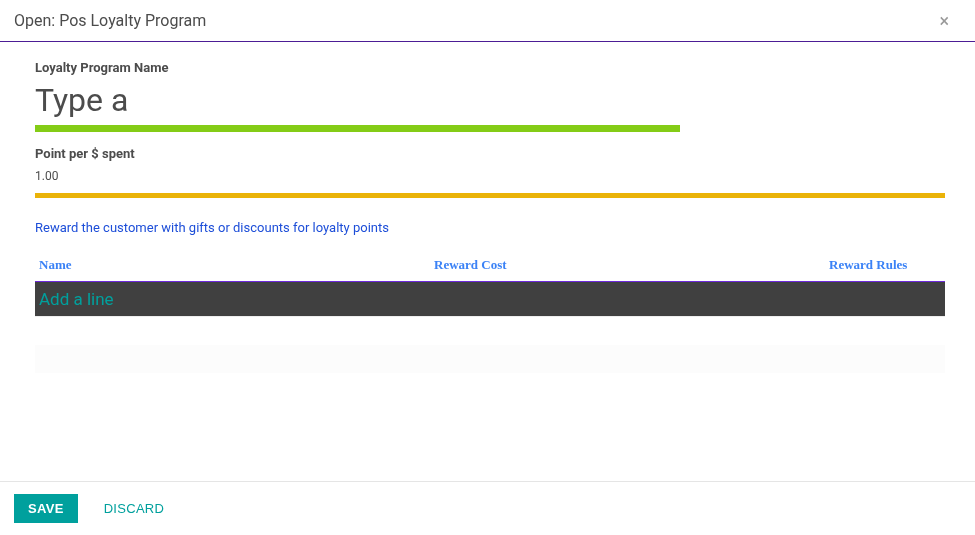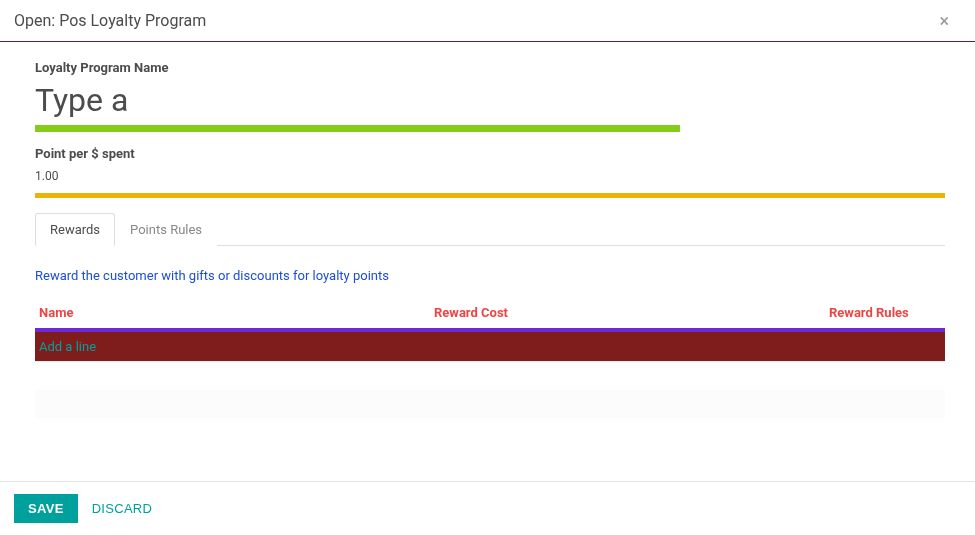--- a/index.html
+++ b/index.html
@@ -91,54 +91,55 @@
     color: #1d4ed8;
     margin-top: 22px;
     margin-bottom: 14px;
   }
   .rewards-table {
     width: 100%;
   }
   .table-header {
     display: flex;
     padding: 8px 4px;
-    border-bottom: 4px solid #6d28d9;
+    border-bottom: 1px solid #6d28d9;
     font-weight: 700;
     font-size: 13px;
-    color: #ef4444;
+    color: #3b82f6;
+    font-family: Liberation Serif, serif;
   }
   .col-name { flex: 0 0 395px; }
   .col-type { flex: 0 0 395px; }
   .col-cost { flex: 1; text-align: left; }
   .table-body {
     border-bottom: 1px solid #eee;
   }
   .add-line {
     display: block;
     padding: 7px 4px;
     color: #00a09d;
-    font-size: 13px;
-    cursor: pointer;
-    background: #7f1d1d;
+    font-size: 17px;
+    cursor: pointer;
+    background: #404040;
   }
   .spacer-row {
     height: 28px;
     margin-top: 28px;
     background: #fcfcfc;
   }
   .dialog-footer {
     position: absolute;
     left: 0;
     right: 0;
     bottom: 0;
     width: 975px;
     border-top: 1px solid #e5e5e5;
     padding: 12px 14px;
     display: flex;
-    gap: 14px;
+    gap: 26px;
     align-items: center;
   }
   .btn-save {
     background: #00a09d;
     color: #fff;
     border: none;
     padding: 7px 14px;
     font-size: 13px;
     font-weight: 700;
     cursor: pointer;
@@ -167,24 +168,20 @@
   <div>
     <div class="field-label">Loyalty Program Name</div>
     <input class="name-input" type="text" value="Type a" style="">
   </div>
 
   <div class="points-section">
     <div class="field-label">Point per $ spent</div>
     <input class="points-value" type="text" value="1.00" style="">
   </div>
 
-  <div class="tabs">
-    <div class="tab active">Rewards</div>
-    <div class="tab">Points Rules</div>
-  </div>
 
   <div class="tab-desc">Reward the customer with gifts or discounts for loyalty points</div>
 
   <div class="rewards-table">
     <div class="table-header">
       <div class="col-name">Name</div>
       <div class="col-type">Reward Cost</div>
       <div class="col-cost">Reward Rules</div>
     </div>
     <div class="table-body">

